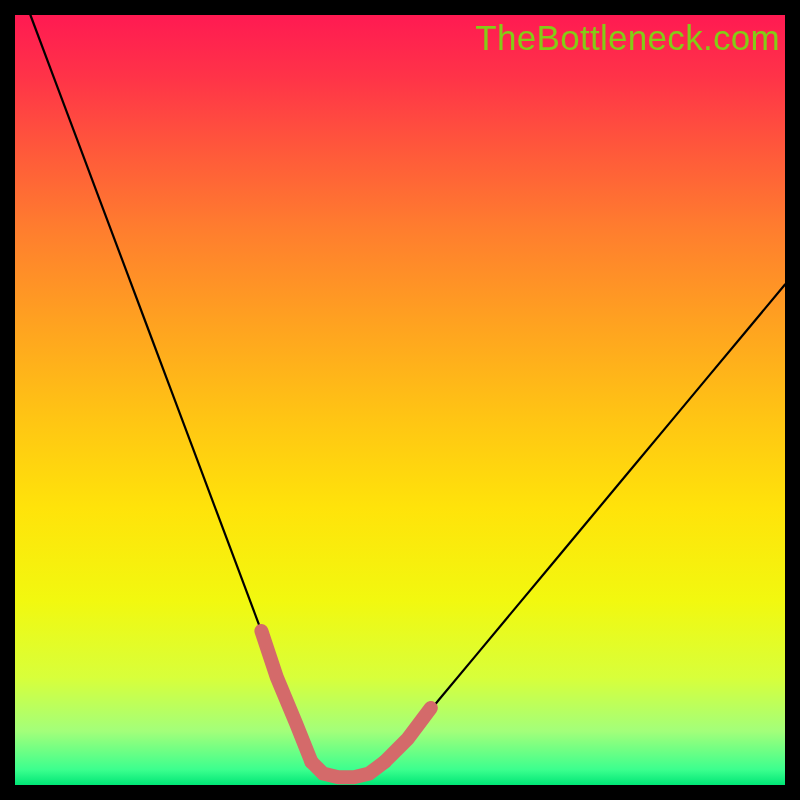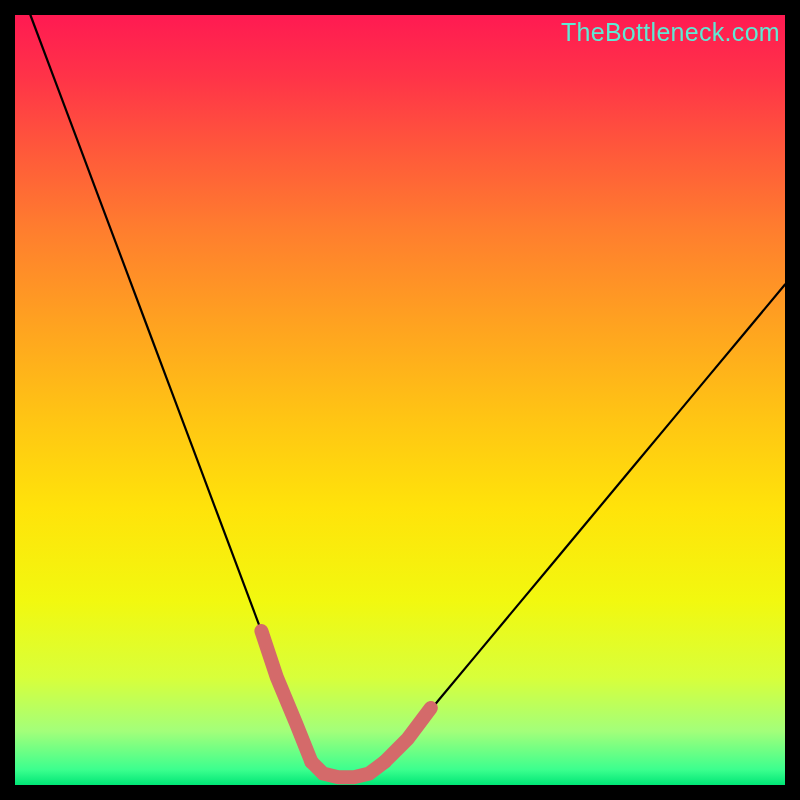--- a/index.html
+++ b/index.html
@@ -28,22 +28,22 @@
       #f2f80f 76%,
       #d8ff3a 86%,
       #a3ff7a 93%,
       #3cff8e 98%,
       #00e676 100%);
   }
   .watermark {
     position: absolute;
     top: 18px;
     right: 20px;
-    color: #5eead4;
-    font-size: 25px;
+    color: #84cc16;
+    font-size: 35px;
     font-weight: 500;
     letter-spacing: 0.3px;
   }
   svg.overlay {
     position: absolute;
     left: 15px;
     top: 15px;
     width: 770px;
     height: 770px;
     overflow: visible;

